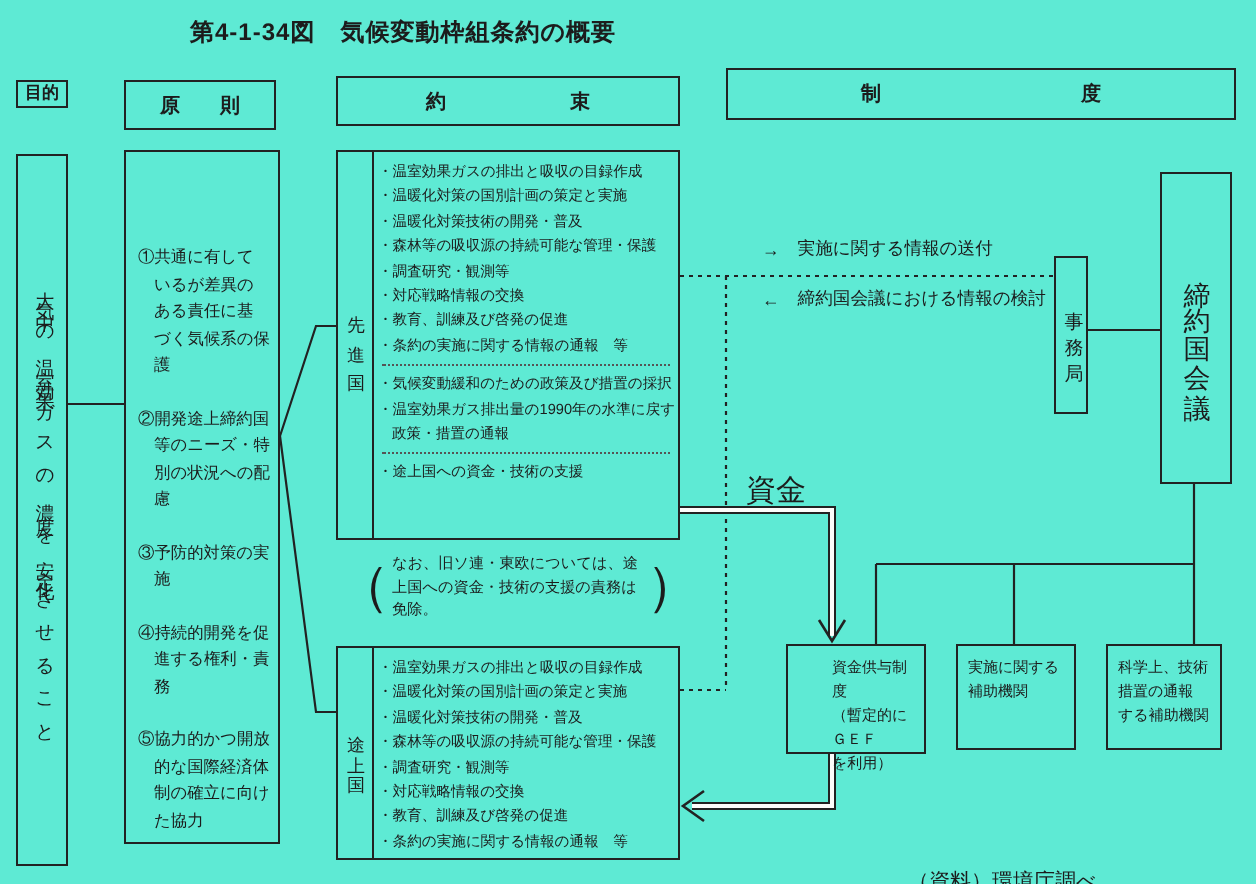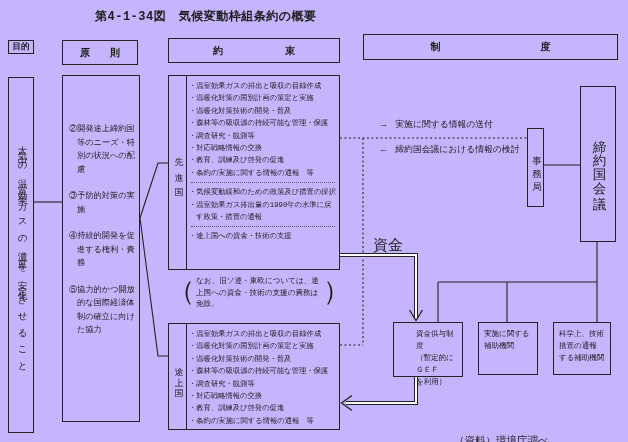--- a/index.html
+++ b/index.html
@@ -1,18 +1,18 @@
 <!DOCTYPE html>
 <html><head>
 <meta charset="utf-8">
 <style>
   html,body{margin:0;padding:0;}
   .page{
-    position:relative;width:628px;height:442px;background:#c4b5fd;
-    font-family:Liberation Mono, monospace;color:#1c1c1c;overflow:hidden;
+    position:relative;width:628px;height:442px;background:#5eead4;
+    font-family:Liberation Sans, sans-serif;color:#1c1c1c;overflow:hidden;
   }
   .box{position:absolute;border:1.5px solid #222;box-sizing:border-box;background:transparent;}
   .title{position:absolute;left:95px;top:8px;font-size:12px;font-weight:bold;letter-spacing:.5px;white-space:nowrap;}
   .hdr{display:flex;align-items:center;justify-content:center;font-weight:bold;font-size:10px;}
   .hdr .sp{letter-spacing:var(--ls,0px);margin-right:calc(-1 * var(--ls,0px));white-space:nowrap;}
   .vbox{display:flex;align-items:center;justify-content:center;}
   .vtext{writing-mode:vertical-rl;text-orientation:upright;white-space:nowrap;}
   .purpose-t{font-size:9.5px;letter-spacing:.6em;}
   .cop-t{font-size:13.5px;letter-spacing:1.05em;}
   .sec-t{font-size:9.5px;letter-spacing:1.4em;}
@@ -81,20 +81,21 @@
   </div>
   <div class="box hdr" style="left:363px;top:34px;width:255px;height:26px;--ls:100px;">
     <span class="sp">制度</span>
   </div>
 
   <div class="box vbox" style="left:8px;top:77px;width:26px;height:356px;">
     <span class="vtext purpose-t">大気中の温室効果ガスの濃度を安定化させること</span>
   </div>
 
   <div class="principles-list">
+    <div class="pitem">①共通に有しているが差異のある責任に基づく気候系の保護</div>
     <div class="pitem">②開発途上締約国等のニーズ・特別の状況への配慮</div>
     <div class="pitem">③予防的対策の実施</div>
     <div class="pitem">④持続的開発を促進する権利・責務</div>
     <div class="pitem">⑤協力的かつ開放的な国際経済体制の確立に向けた協力</div>
   </div>
 
   <div class="box cmt" style="left:168px;top:75px;width:172px;height:195px;">
     <div class="side">
       <span class="vtext ls-dev">先進国</span>
     </div>

